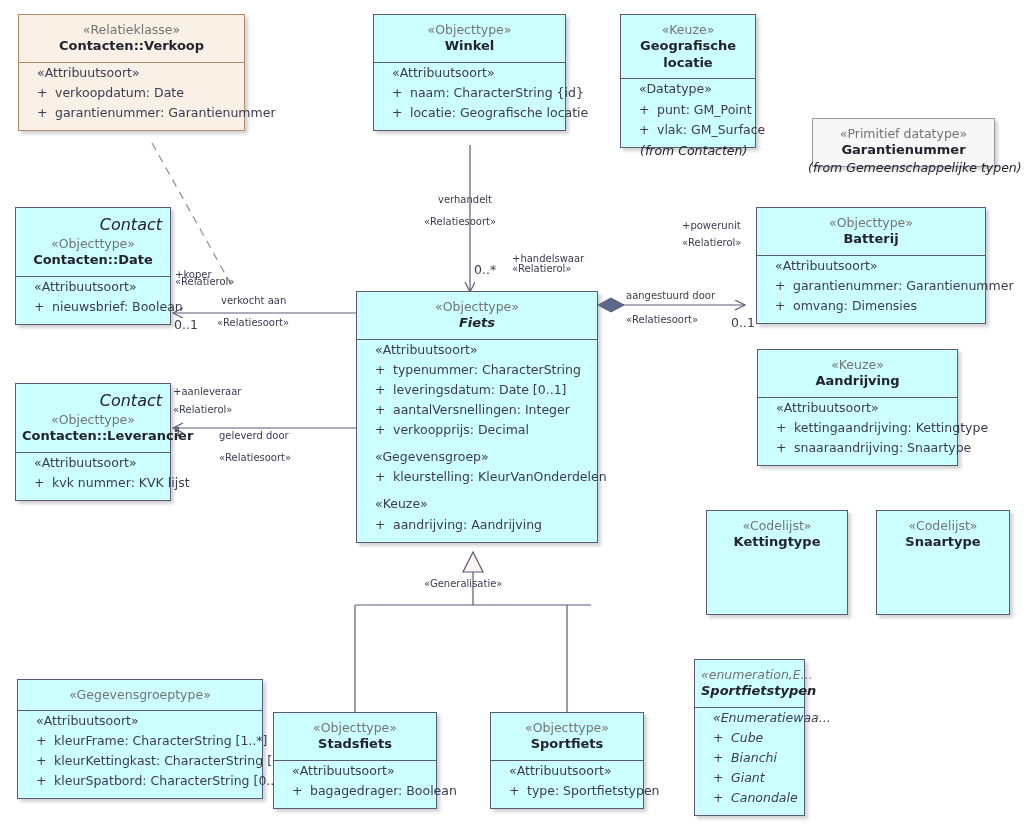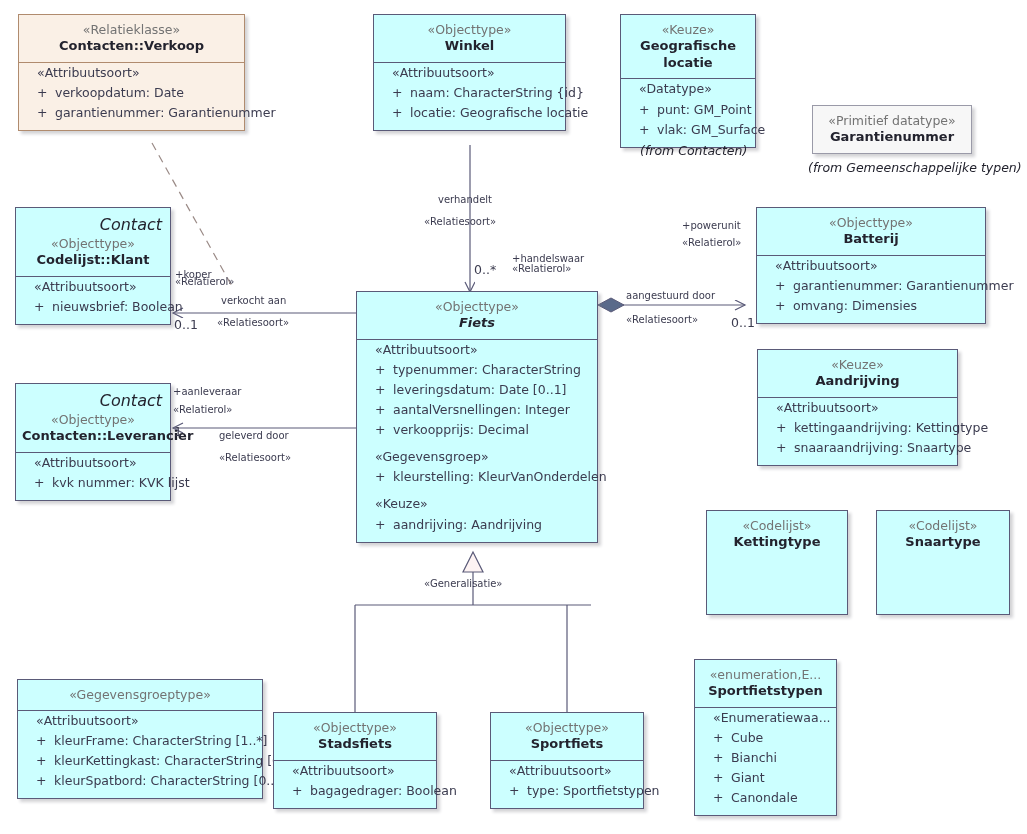--- a/index.html
+++ b/index.html
@@ -145,33 +145,33 @@
       <span class="cname">Geografische locatie</span>
     </div>
     <div class="body">
       <span class="grp">«Datatype»</span>
       <span class="attr"><span class="vis">+</span><span>punt: GM_Point</span></span>
       <span class="attr"><span class="vis">+</span><span>vlak: GM_Surface</span></span>
     </div>
   </div>
   <div class="note" style="left:640px; top:143px;">(from Contacten)</div>
 
-  <div class="uml plain" style="left:812px; top:105px; width:160px;">
+  <div class="uml plain" style="left:812px; top:118px; width:183px;">
     <div class="hdr">
       <span class="stereo">«Primitief datatype»</span>
       <span class="cname">Garantienummer</span>
     </div>
   </div>
   <div class="note" style="left:808px; top:160px;">(from Gemeenschappelijke typen)</div>
 
   <div class="uml" style="left:15px; top:207px; width:156px;">
     <div class="hdr">
       <span class="pkglabel">Contact</span>
       <span class="stereo">«Objecttype»</span>
-      <span class="cname">Codelijst::Klant</span>
+      <span class="cname">Contacten::Date</span>
     </div>
     <div class="body">
       <span class="grp">«Attribuutsoort»</span>
       <span class="attr"><span class="vis">+</span><span>nieuwsbrief: Boolean</span></span>
     </div>
   </div>
 
   <div class="uml" style="left:15px; top:383px; width:156px;">
     <div class="hdr">
       <span class="pkglabel">Contact</span>
@@ -267,21 +267,21 @@
     <div class="hdr">
       <span class="stereo">«Objecttype»</span>
       <span class="cname">Sportfiets</span>
     </div>
     <div class="body">
       <span class="grp">«Attribuutsoort»</span>
       <span class="attr"><span class="vis">+</span><span>type: Sportfietstypen</span></span>
     </div>
   </div>
 
-  <div class="uml" style="left:694px; top:659px; width:143px;">
+  <div class="uml" style="left:694px; top:659px; width:111px;font-style:italic;">
     <div class="hdr">
       <span class="stereo">«enumeration,E...</span>
       <span class="cname">Sportfietstypen</span>
     </div>
     <div class="body">
       <span class="grp">«Enumeratiewaa...</span>
       <span class="attr"><span class="vis">+</span><span>Cube</span></span>
       <span class="attr"><span class="vis">+</span><span>Bianchi</span></span>
       <span class="attr"><span class="vis">+</span><span>Giant</span></span>
       <span class="attr"><span class="vis">+</span><span>Canondale</span></span>

